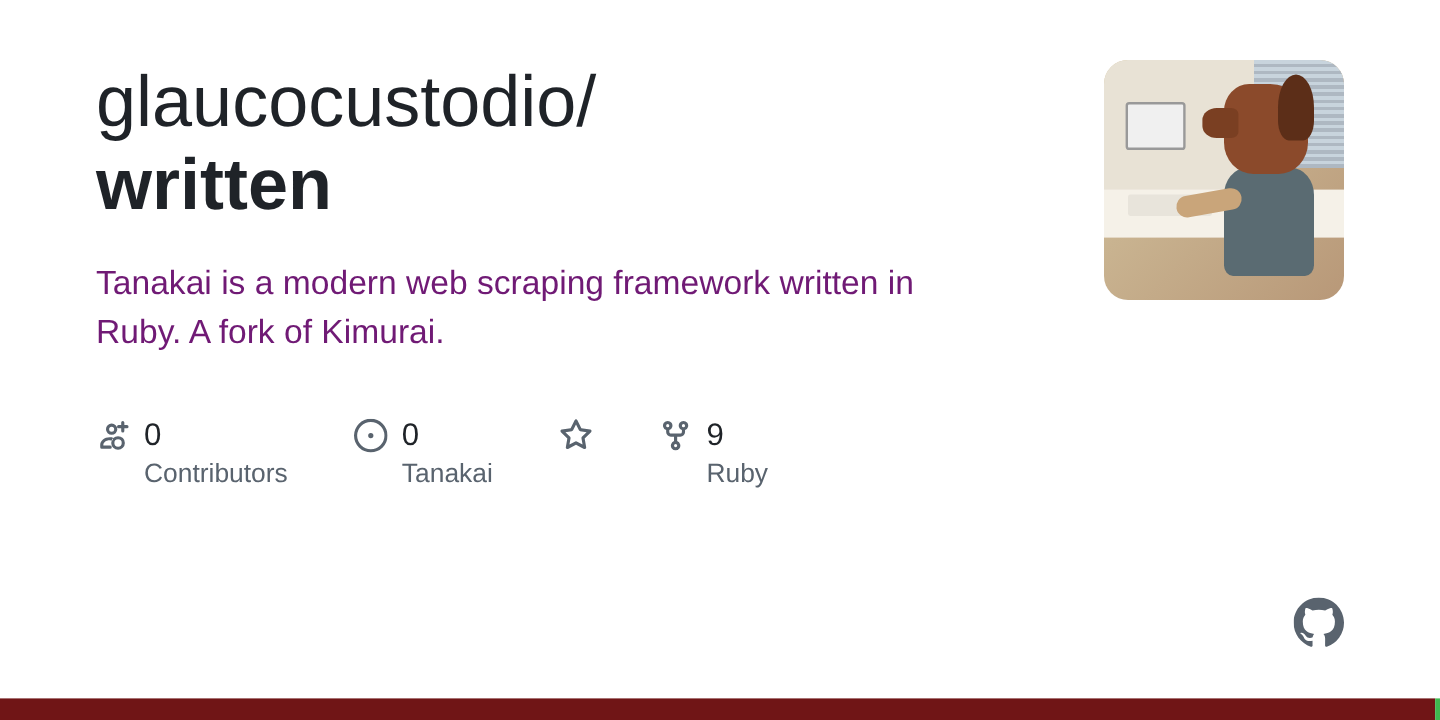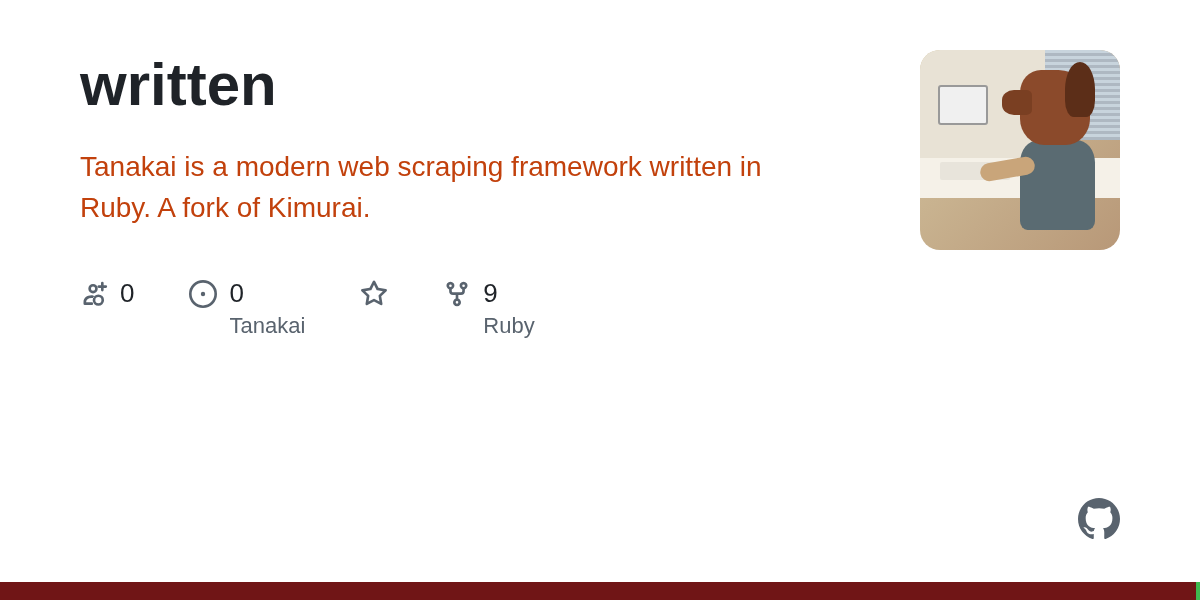--- a/index.html
+++ b/index.html
@@ -34,21 +34,21 @@
     .title .owner {
       font-weight: 400;
     }
     .title .repo {
       font-weight: 700;
       display: block;
     }
     .description {
       font-size: 28px;
       line-height: 1.45;
-      color: #c2410c;
+      color: #701a75;
       font-weight: 400;
       margin-bottom: 50px;
     }
     .stats {
       display: flex;
       gap: 55px;
     }
     .stat {
       display: flex;
       align-items: flex-start;
@@ -223,33 +223,35 @@
       height: 18px;
       background: #3fb950;
     }
   </style>
 </head>
 <body>
 
 <div class="container">
   <div class="left">
     <h1 class="title">
+      <span class="owner"><span>glaucocustodio</span>/</span>
       <span class="repo">written</span>
     </h1>
     <p class="description">Tanakai is a modern web scraping framework written in Ruby. A fork of Kimurai.</p>
     <div class="stats">
 
       <div class="stat">
         <span class="stat-icon">
           <svg viewBox="0 0 16 16">
               <path d="M4.75 4.95a2.7 2.7 0 1 1 5.4 0 2.7 2.7 0 0 1-5.4 0ZM7.45 3.75a1.2 1.2 0 1 0 0 2.4 1.2 1.2 0 0 0 0-2.4ZM2 12.5c0-2.17 2.03-3.75 4.5-3.75.34 0 .67.03.99.09a.75.75 0 1 1-.28 1.47 3.8 3.8 0 0 0-.71-.06c-1.83 0-3 1.09-3 2.25v.25h3.26a.75.75 0 0 1 0 1.5H2.75A.75.75 0 0 1 2 13.5v-1Zm8.5-4.25a3.25 3.25 0 1 0 0 6.5 3.25 3.25 0 0 0 0-6.5Zm-1.75 3.25a1.75 1.75 0 1 1 3.5 0 1.75 1.75 0 0 1-3.5 0ZM12 1.75a.75.75 0 0 1 1.5 0V3h1.25a.75.75 0 0 1 0 1.5H13.5v1.25a.75.75 0 0 1-1.5 0V4.5h-1.25a.75.75 0 0 1 0-1.5H12V1.75Z"></path>
             </svg>
         </span>
         <div class="stat-text">
           <span class="stat-count">0</span>
+          <span class="stat-label">Contributors</span>
         </div>
       </div>
 
       <div class="stat">
         <span class="stat-icon">
           <svg viewBox="0 0 16 16">
               <path d="M8 1.5a6.5 6.5 0 1 0 0 13 6.5 6.5 0 0 0 0-13ZM0 8a8 8 0 1 1 16 0A8 8 0 0 1 0 8Zm8-1.25a1.25 1.25 0 1 1 0 2.5 1.25 1.25 0 0 1 0-2.5Z"></path>
             </svg>
         </span>
         <div class="stat-text">

